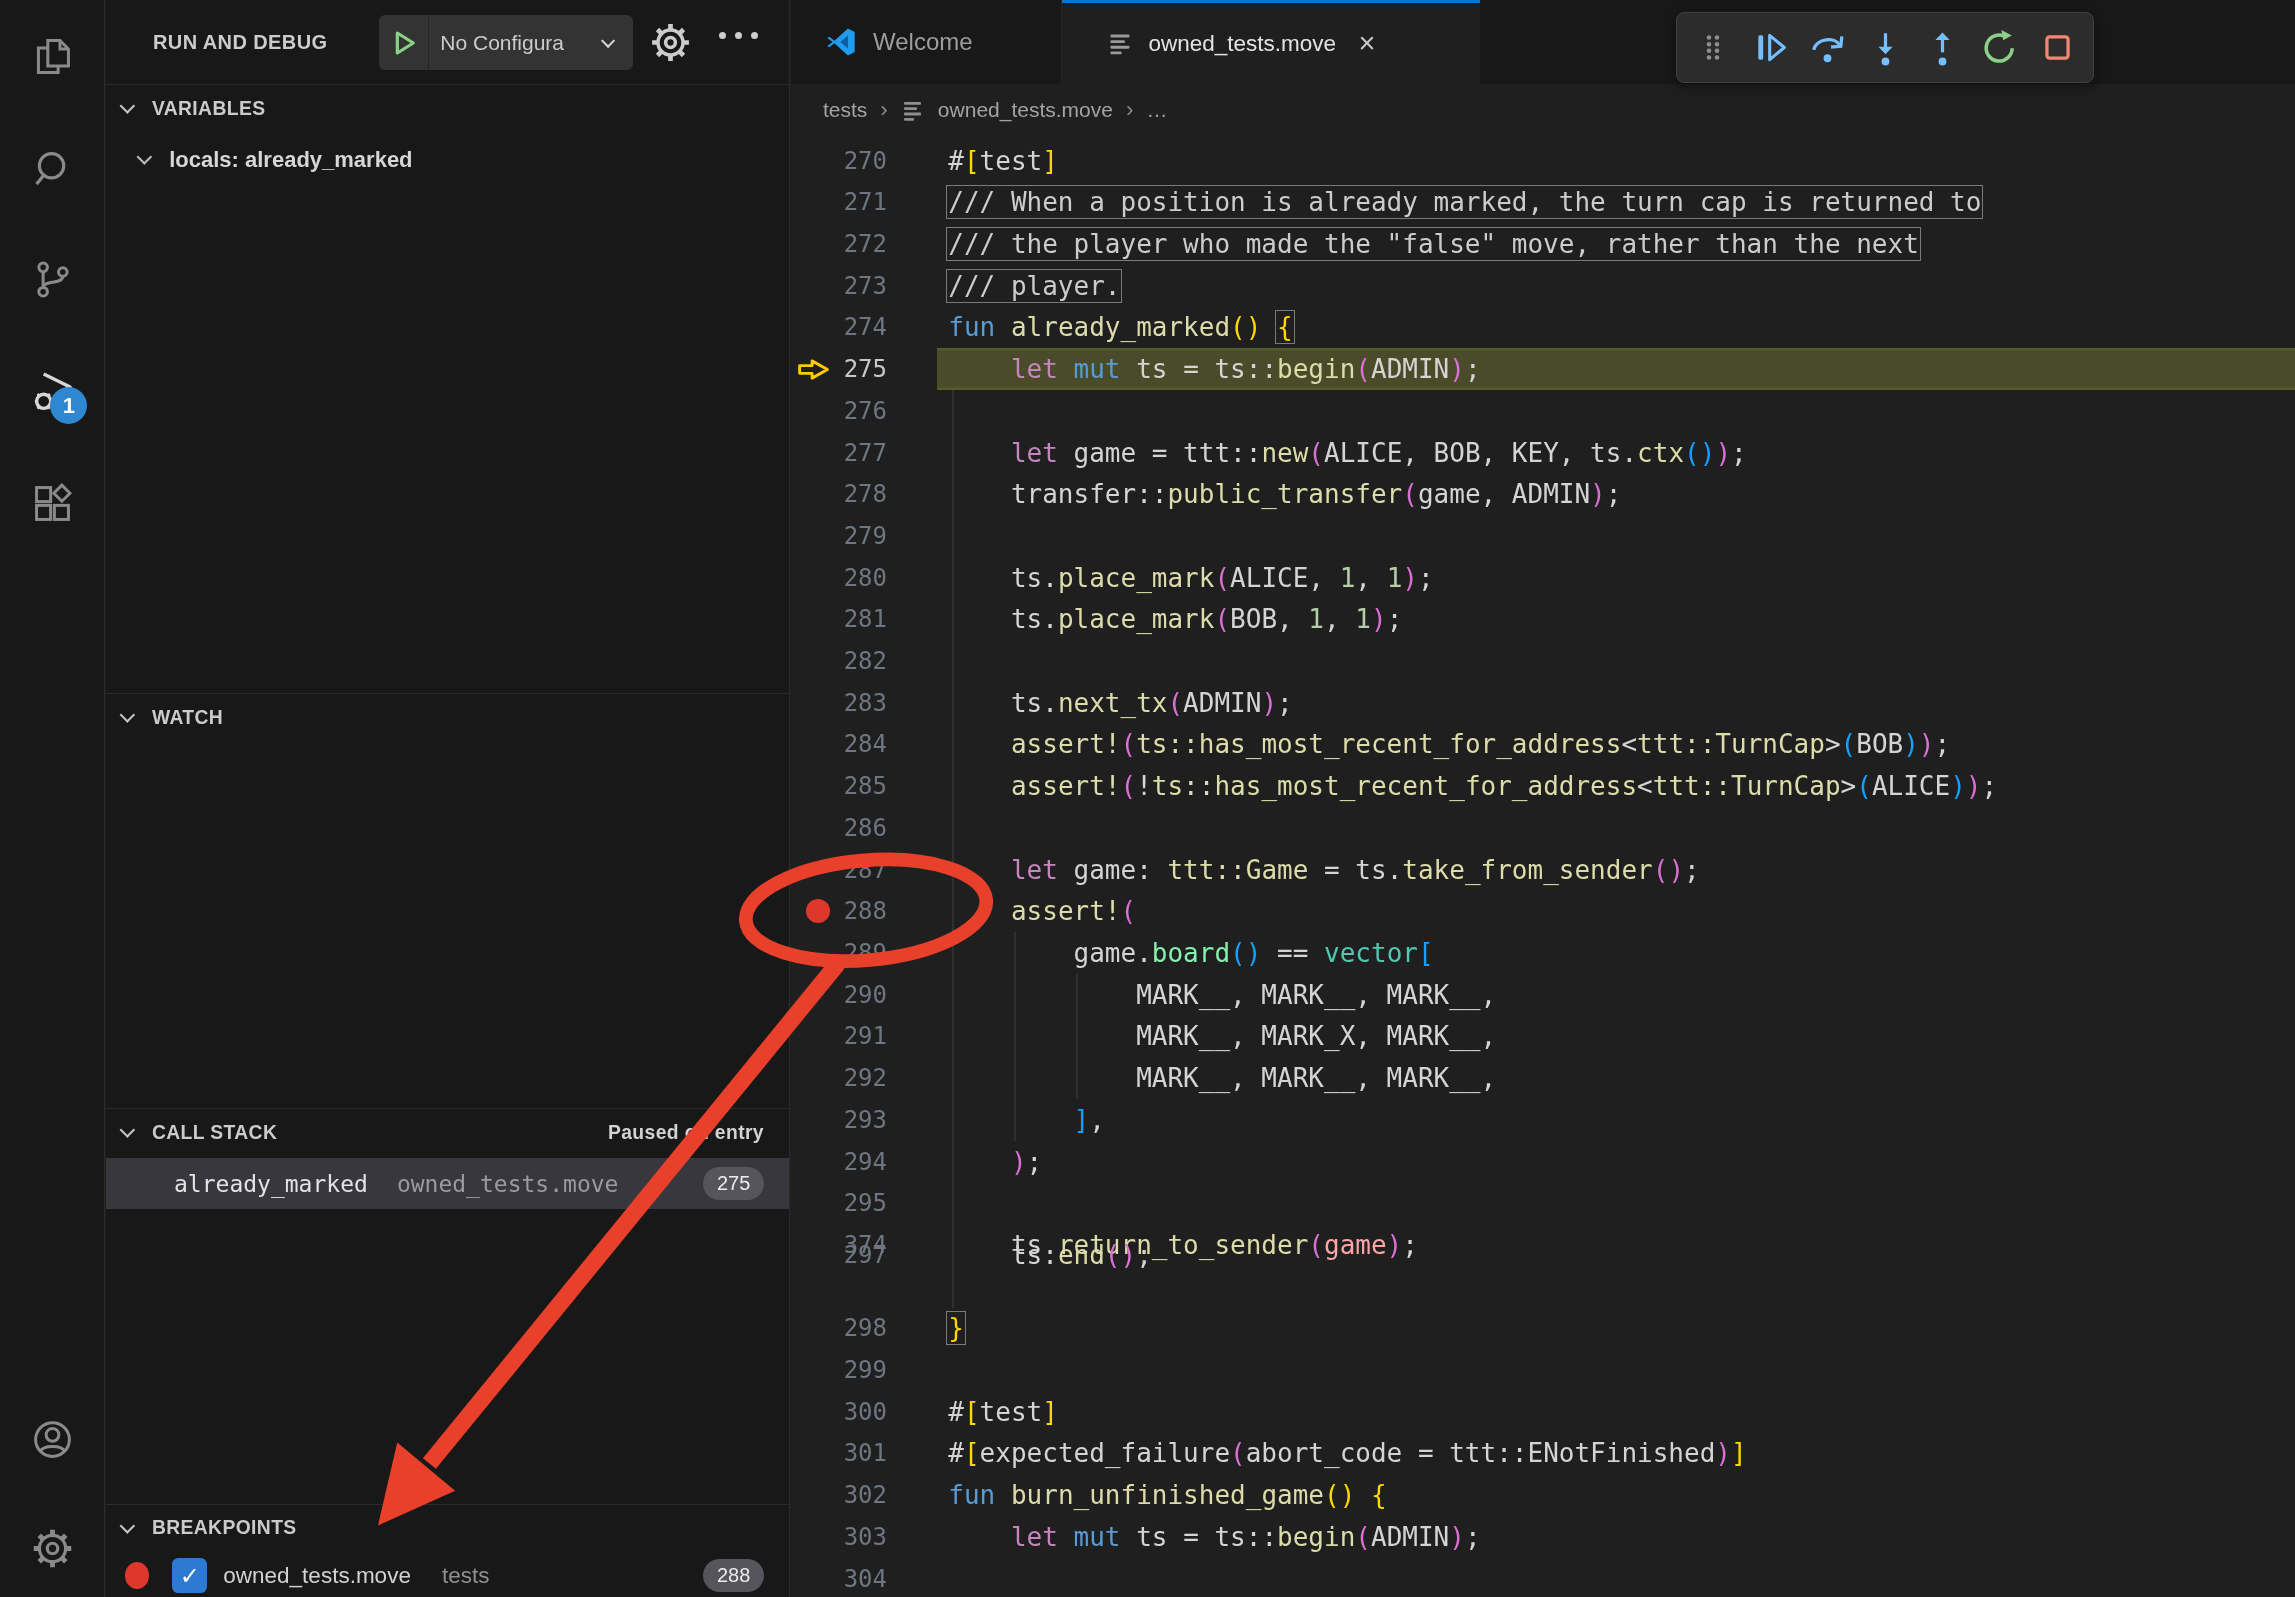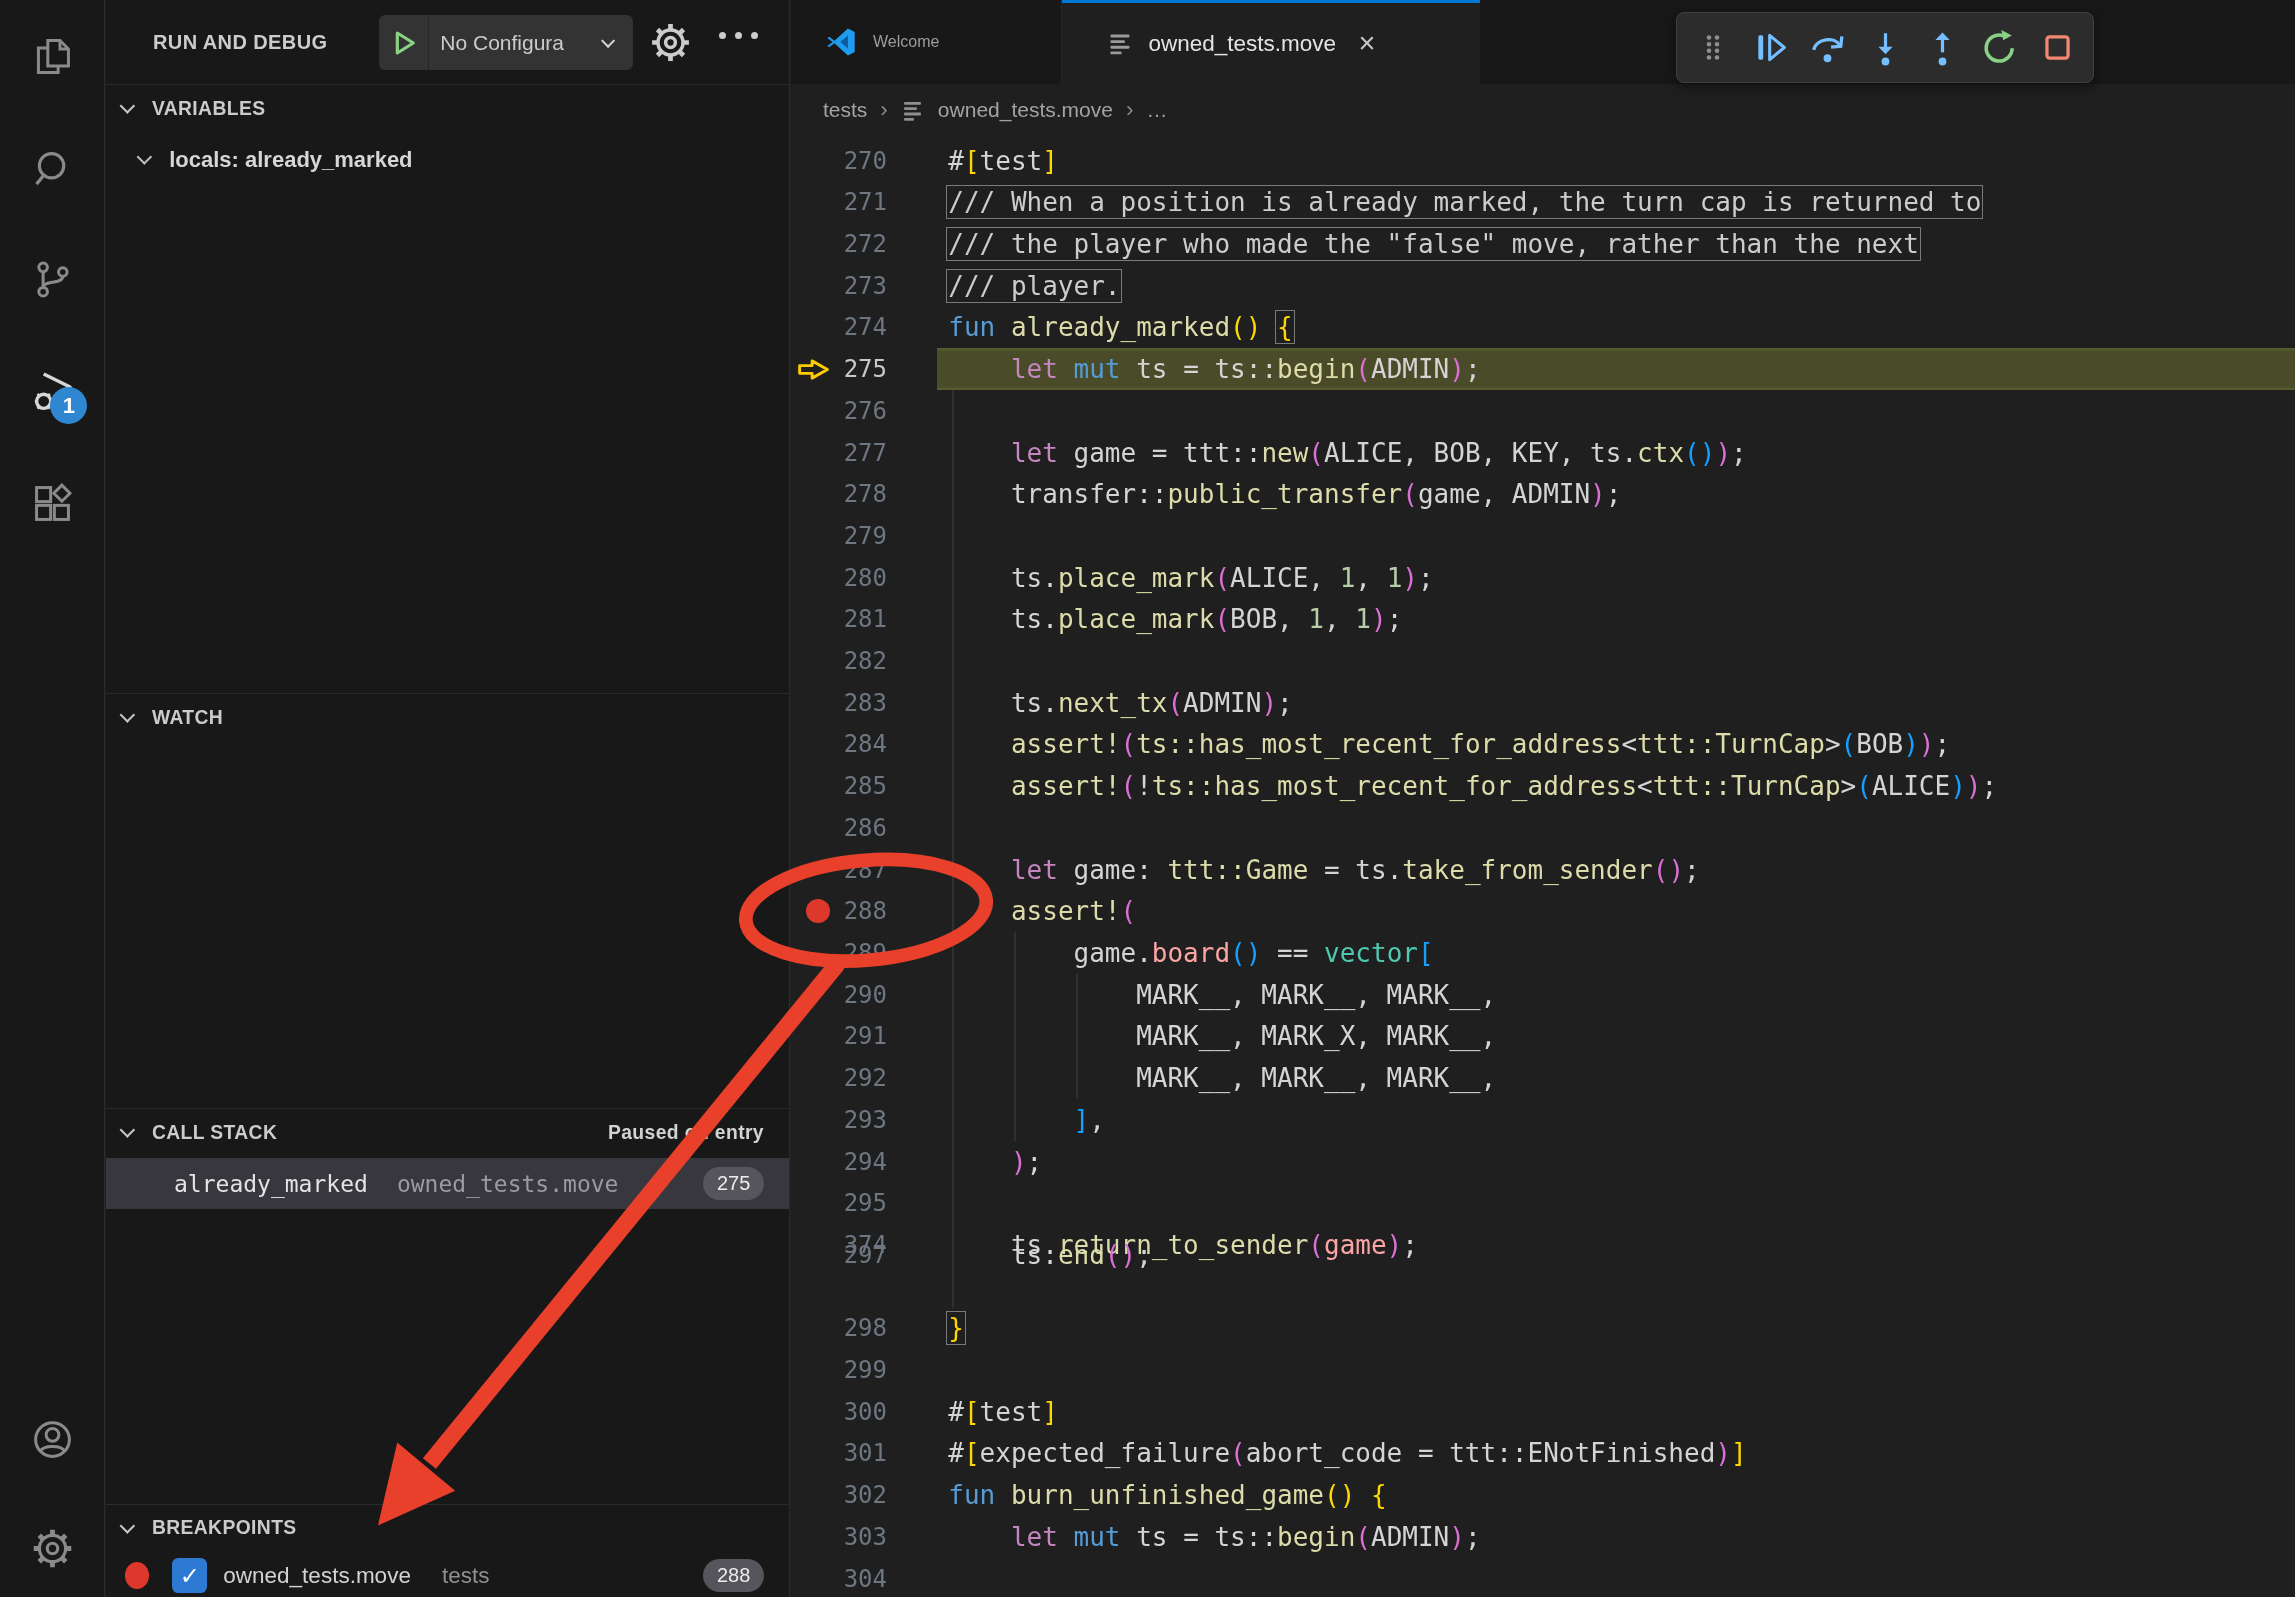--- a/index.html
+++ b/index.html
@@ -53,21 +53,21 @@
   #bp-check { width:35px; height:35px; background:#2d7ad2; border-radius:6.4px; margin-left:23px;
     color:#fff; font-size:24px; font-weight:bold; display:flex; align-items:center;
     justify-content:center; cursor:pointer; }
   #bp-file { margin-left:16px; font-size:22.5px; color:#d2d2d2; }
   #bp-dir { margin-left:31px; font-size:22.5px; color:#8f8f8f; }
   
   #editor { position:absolute; left:791px; top:0; right:0; height:1597px; background:#1f1f1f; }
   #tabstrip { position:absolute; left:0; top:0; right:0; height:84px; background:#181818; }
   .tab { position:absolute; top:0; height:84px; display:flex; align-items:center; cursor:pointer; }
   #tab-welcome { left:0; width:271px; background:#181818; border-right:0.8px solid #242424; padding-left:34px; }
-  #tab-welcome .tab-label { color:#9d9d9d; font-size:16px; margin-left:16px; }
+  #tab-welcome .tab-label { color:#9d9d9d; font-size:24px; margin-left:16px; }
   #tab-owned { left:271px; width:418px; background:#1f1f1f; border-top:3.2px solid #0078d4; padding-left:45px; }
   #tab-owned .tab-label { color:#e3e3e3; font-size:22.5px; margin-left:14.5px; }
   .tab-close { margin-left:22.5px; color:#c5c5c5; font-size:29px; line-height:1; cursor:pointer; }
   #breadcrumb { position:absolute; left:0; top:84px; right:0; height:51px; background:#1f1f1f;
     display:flex; align-items:center; font-size:21px; color:#a3a3a3; padding-left:32px; gap:13px; }
   .bc-sep { color:#8a8a8a; font-size:22.5px; }
   .bc-item { cursor:pointer; }
   
   #dbg-toolbar { position:absolute; left:885px; top:12px; width:418px; height:71px;
     background:#2c2c2d; border:0.8px solid #414141; border-radius:8px;
@@ -484,21 +484,21 @@
             </div>
             <div class="ccode">
               <span class="pre"><span style="color: rgb(212, 212, 212);">    </span><span style="color: rgb(220, 220, 170);">assert!</span><span style="color: rgb(218, 112, 214);">(</span></span>
             </div>
           </div>
           <div class="crow" style="top: 798px;">
             <div class="cgut">
               <span class="ln">289</span>
             </div>
             <div class="ccode">
-              <span class="pre"><span style="color: rgb(212, 212, 212);">        game.</span><span style="color: #fca5a5;">board</span><span style="color: rgb(23, 159, 255);">()</span><span style="color: rgb(212, 212, 212);"> == </span><span style="color: rgb(78, 201, 176);">vector</span><span style="color: rgb(23, 159, 255);">[</span></span>
+              <span class="pre"><span style="color: rgb(212, 212, 212);">        game.</span><span style="color: #86efac;">board</span><span style="color: rgb(23, 159, 255);">()</span><span style="color: rgb(212, 212, 212);"> == </span><span style="color: rgb(78, 201, 176);">vector</span><span style="color: rgb(23, 159, 255);">[</span></span>
             </div>
           </div>
           <div class="crow" style="top: 840px;">
             <div class="cgut">
               <span class="ln">290</span>
             </div>
             <div class="ccode">
               <span class="pre"><span style="color: rgb(212, 212, 212);">            MARK__, MARK__, MARK__,</span></span>
             </div>
           </div>

